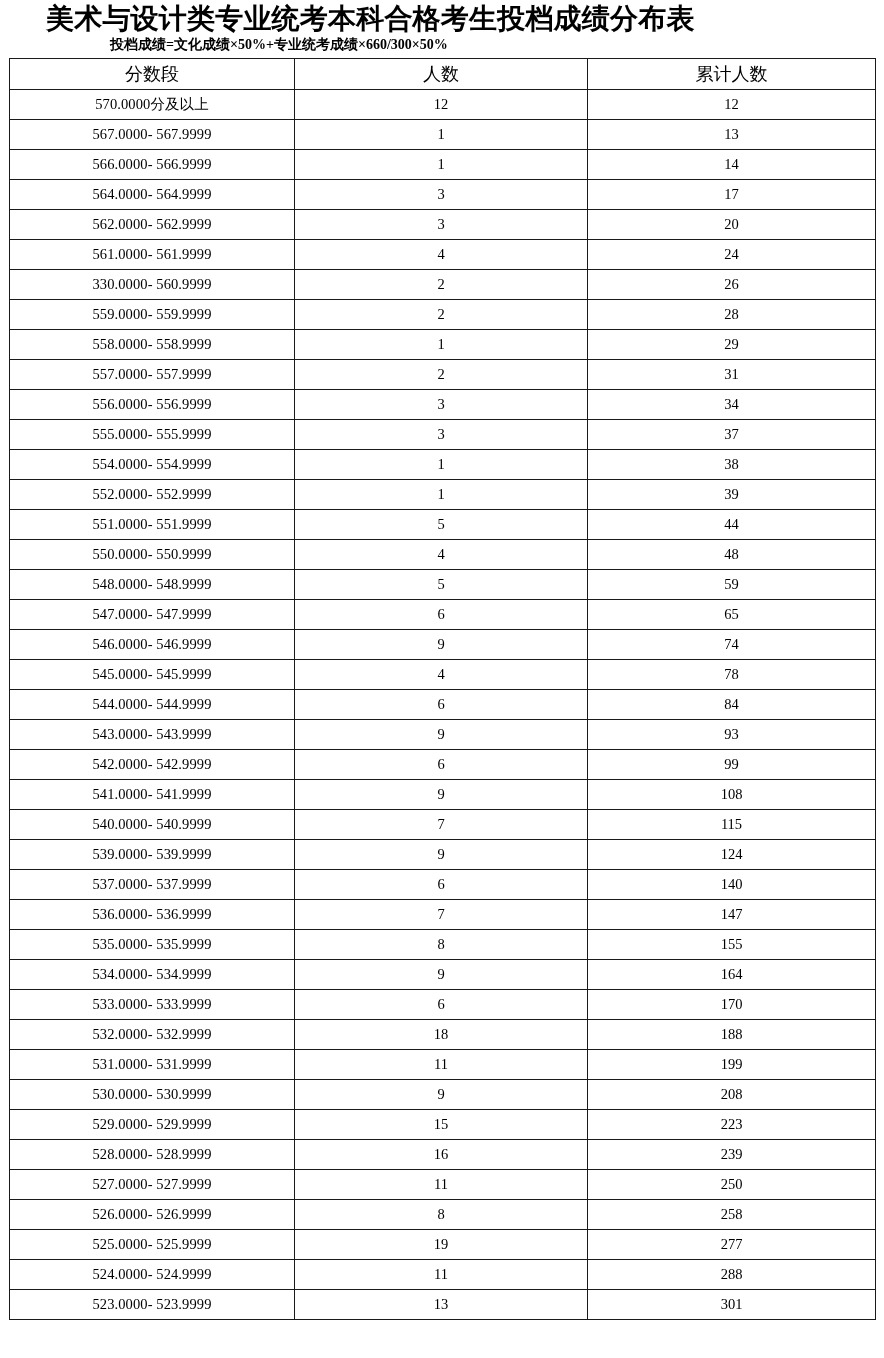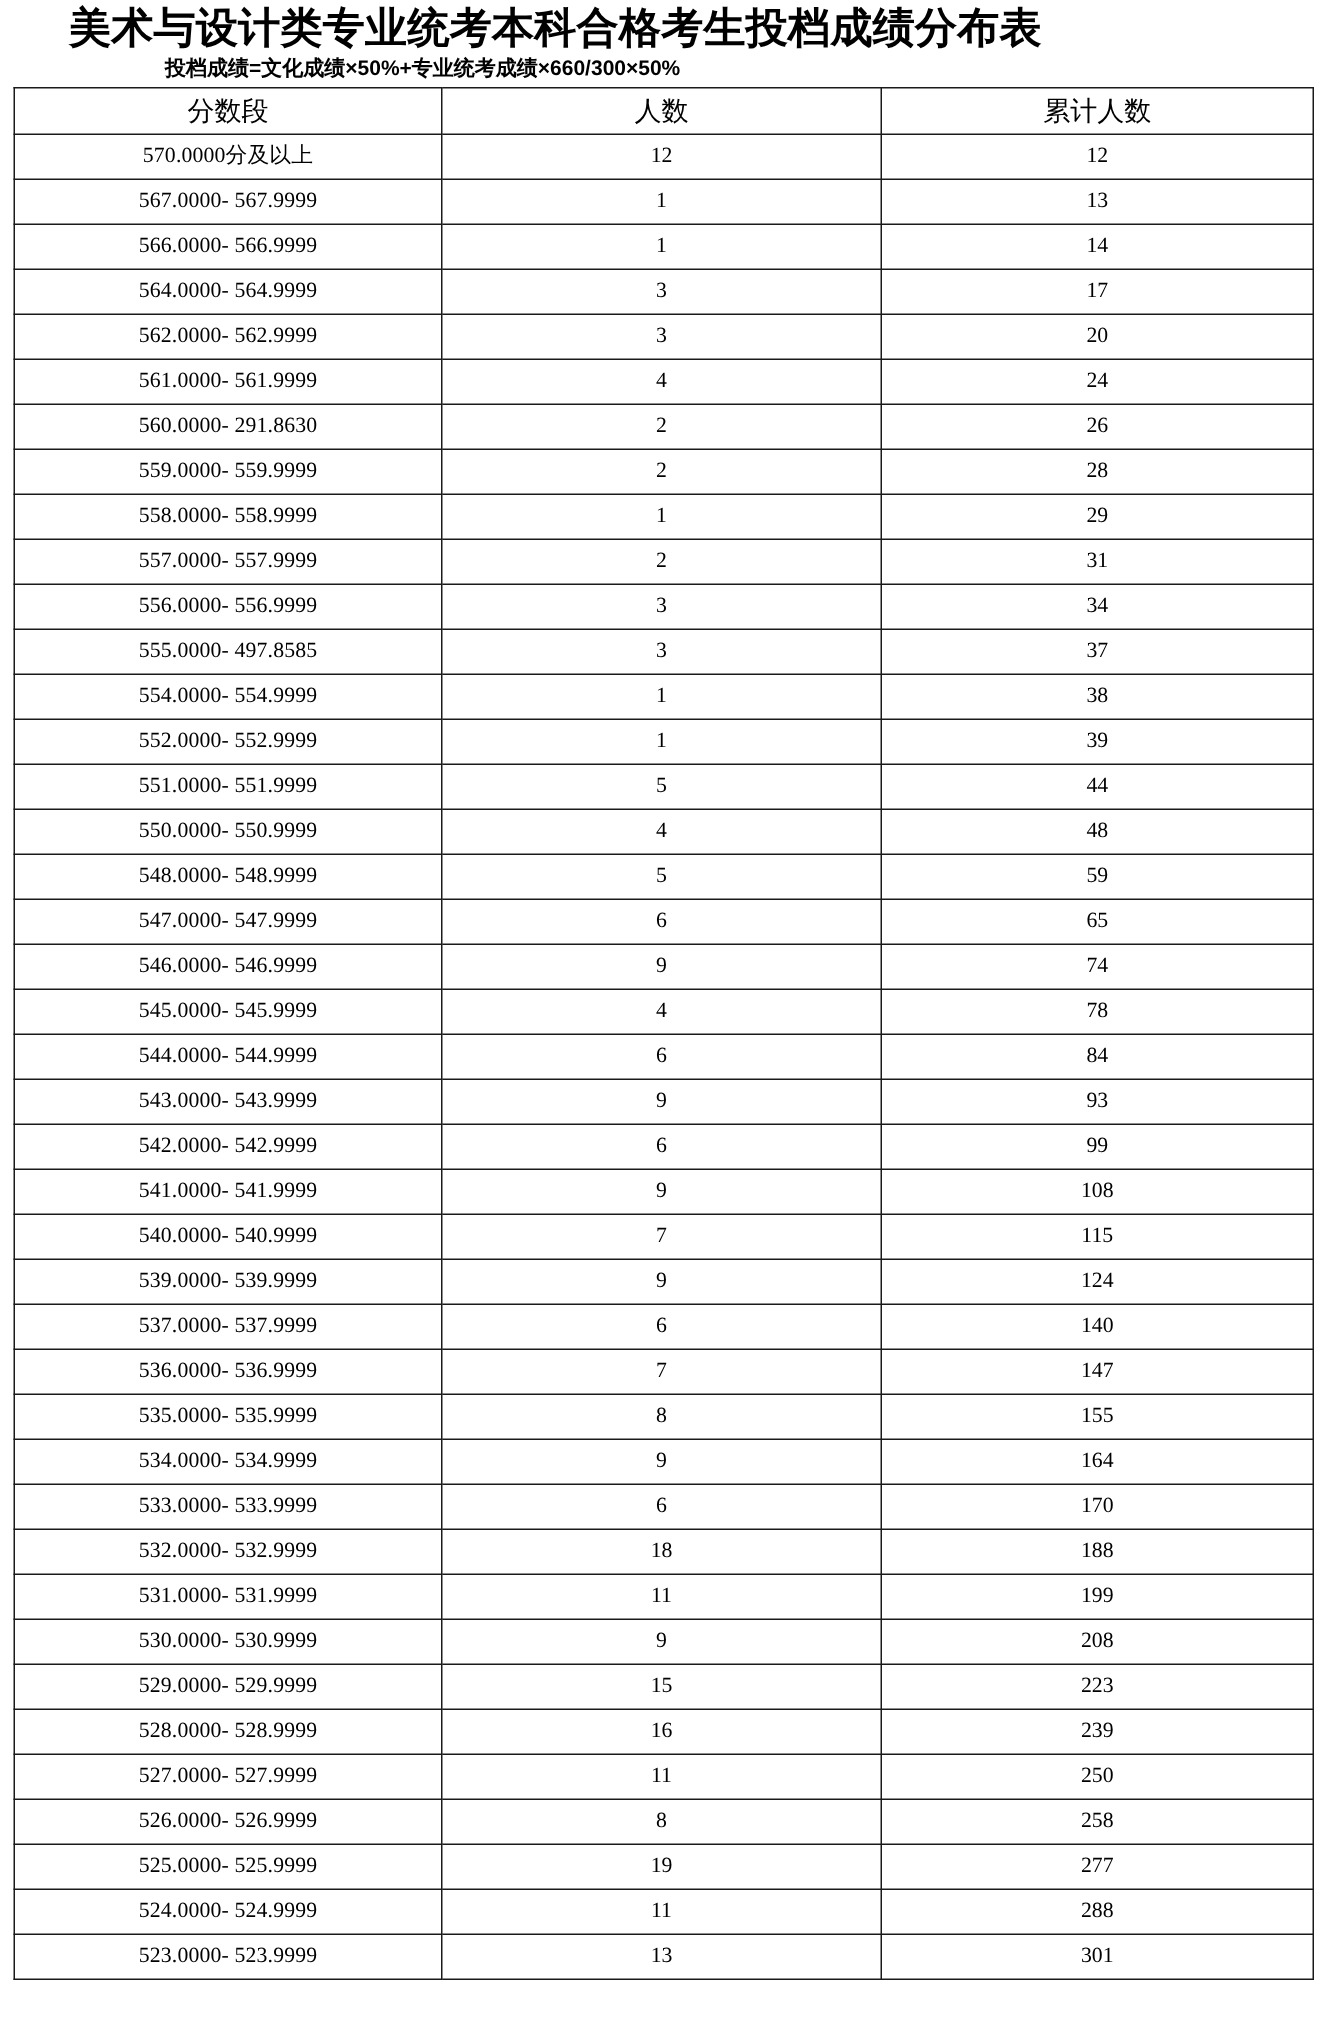--- a/index.html
+++ b/index.html
@@ -32,21 +32,21 @@
     font-weight: bold;
     letter-spacing: 0.2px;
     line-height: 30px;
     white-space: nowrap;
   }
   .subtitle {
     position: absolute;
     left: 110px;
     top: 36px;
     width: 700px;
-    font-family: Liberation Sans, sans-serif;
+    font-family: Liberation Serif, serif;
     font-size: 14px;
     font-weight: bold;
     line-height: 18px;
     white-space: nowrap;
   }
 
   
   .table-wrap {
     position: absolute;
     left: 9px;
@@ -132,21 +132,21 @@
             <td class="range">562.0000- 562.9999</td>
             <td>3</td>
             <td>20</td>
           </tr>
           <tr>
             <td class="range">561.0000- 561.9999</td>
             <td>4</td>
             <td>24</td>
           </tr>
           <tr>
-            <td class="range">560.0000- 291.8630</td>
+            <td class="range">330.0000- 560.9999</td>
             <td>2</td>
             <td>26</td>
           </tr>
           <tr>
             <td class="range">559.0000- 559.9999</td>
             <td>2</td>
             <td>28</td>
           </tr>
           <tr>
             <td class="range">558.0000- 558.9999</td>
@@ -157,21 +157,21 @@
             <td class="range">557.0000- 557.9999</td>
             <td>2</td>
             <td>31</td>
           </tr>
           <tr>
             <td class="range">556.0000- 556.9999</td>
             <td>3</td>
             <td>34</td>
           </tr>
           <tr>
-            <td class="range">555.0000- 497.8585</td>
+            <td class="range">555.0000- 555.9999</td>
             <td>3</td>
             <td>37</td>
           </tr>
           <tr>
             <td class="range">554.0000- 554.9999</td>
             <td>1</td>
             <td>38</td>
           </tr>
           <tr>
             <td class="range">552.0000- 552.9999</td>

